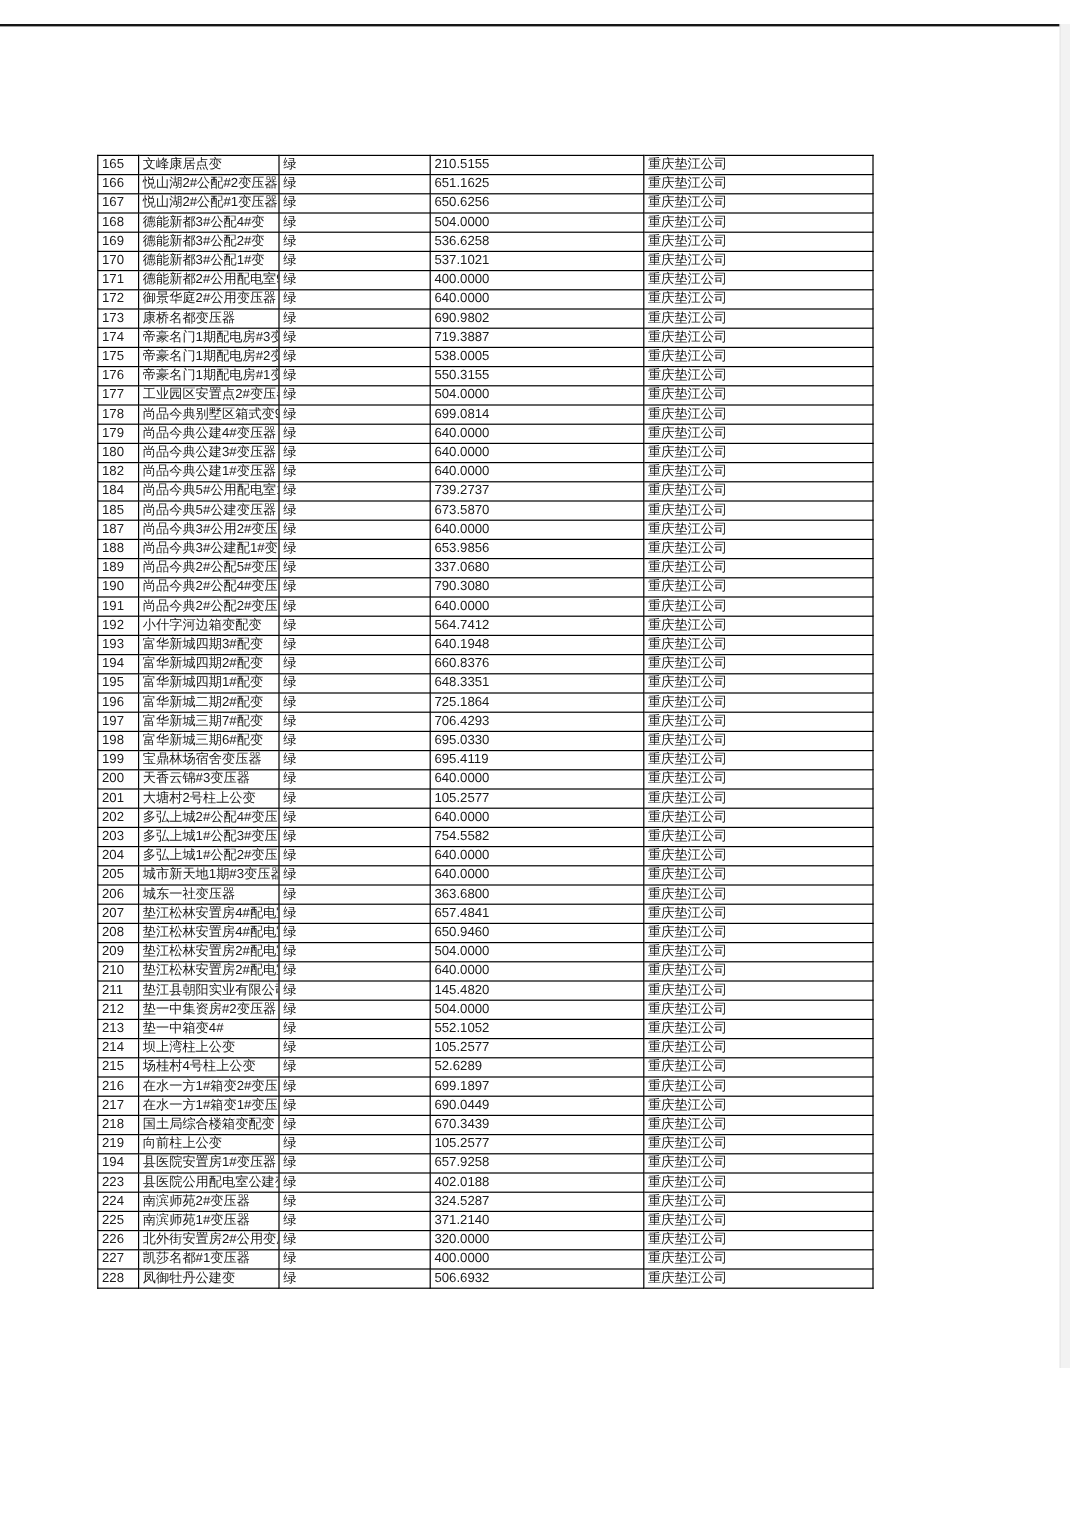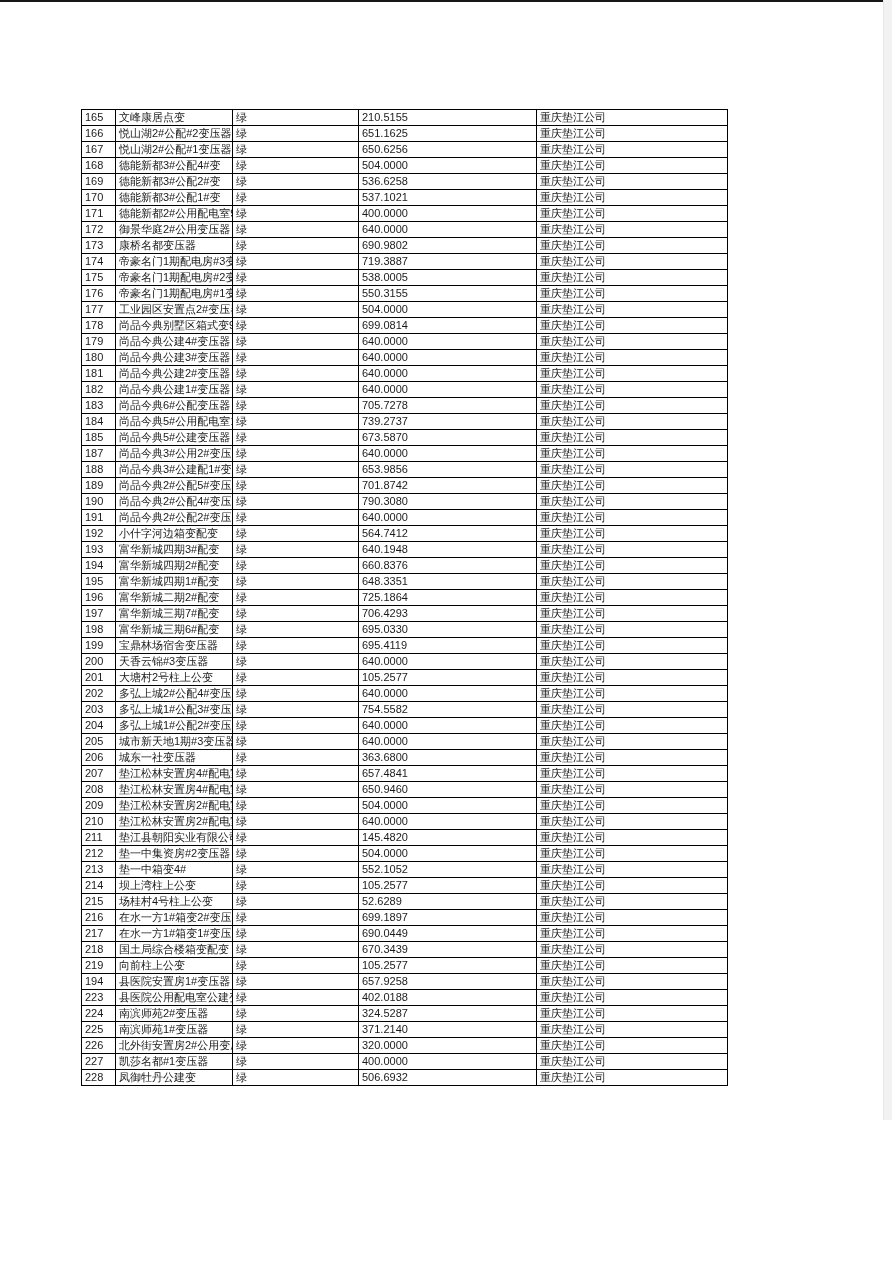--- a/index.html
+++ b/index.html
@@ -7,20 +7,21 @@
     padding: 0;
     background: #ffffff;
   }
   .page {
     position: relative;
     width: 892px;
     height: 1120px;
     background: #ffffff;
     overflow: hidden;
     font-family: "Liberation Sans", sans-serif;
+    margin-top: 20px;
   }
   .top-line {
     position: absolute;
     left: 0;
     top: 0;
     width: 884px;
     height: 2px;
     background: #161616;
   }
   .right-band {
@@ -185,41 +186,27 @@
           <td class="col-company">重庆垫江公司</td>
         </tr>
         <tr>
           <td class="col-n">180</td>
           <td class="col-name">尚品今典公建3#变压器</td>
           <td class="col-status">绿</td>
           <td class="col-value">640.0000</td>
           <td class="col-company">重庆垫江公司</td>
         </tr>
         <tr>
-          <td class="col-n">181</td>
-          <td class="col-name">尚品今典公建2#变压器</td>
-          <td class="col-status">绿</td>
-          <td class="col-value">640.0000</td>
-          <td class="col-company">重庆垫江公司</td>
-        </tr>
-        <tr>
           <td class="col-n">182</td>
           <td class="col-name">尚品今典公建1#变压器</td>
           <td class="col-status">绿</td>
           <td class="col-value">640.0000</td>
           <td class="col-company">重庆垫江公司</td>
         </tr>
         <tr>
-          <td class="col-n">183</td>
-          <td class="col-name">尚品今典6#公配变压器</td>
-          <td class="col-status">绿</td>
-          <td class="col-value">705.7278</td>
-          <td class="col-company">重庆垫江公司</td>
-        </tr>
-        <tr>
           <td class="col-n">184</td>
           <td class="col-name">尚品今典5#公用配电室1#</td>
           <td class="col-status">绿</td>
           <td class="col-value">739.2737</td>
           <td class="col-company">重庆垫江公司</td>
         </tr>
         <tr>
           <td class="col-n">185</td>
           <td class="col-name">尚品今典5#公建变压器</td>
           <td class="col-status">绿</td>
@@ -237,21 +224,21 @@
           <td class="col-n">188</td>
           <td class="col-name">尚品今典3#公建配1#变</td>
           <td class="col-status">绿</td>
           <td class="col-value">653.9856</td>
           <td class="col-company">重庆垫江公司</td>
         </tr>
         <tr>
           <td class="col-n">189</td>
           <td class="col-name">尚品今典2#公配5#变压器</td>
           <td class="col-status">绿</td>
-          <td class="col-value">701.8742</td>
+          <td class="col-value">337.0680</td>
           <td class="col-company">重庆垫江公司</td>
         </tr>
         <tr>
           <td class="col-n">190</td>
           <td class="col-name">尚品今典2#公配4#变压器</td>
           <td class="col-status">绿</td>
           <td class="col-value">790.3080</td>
           <td class="col-company">重庆垫江公司</td>
         </tr>
         <tr>

